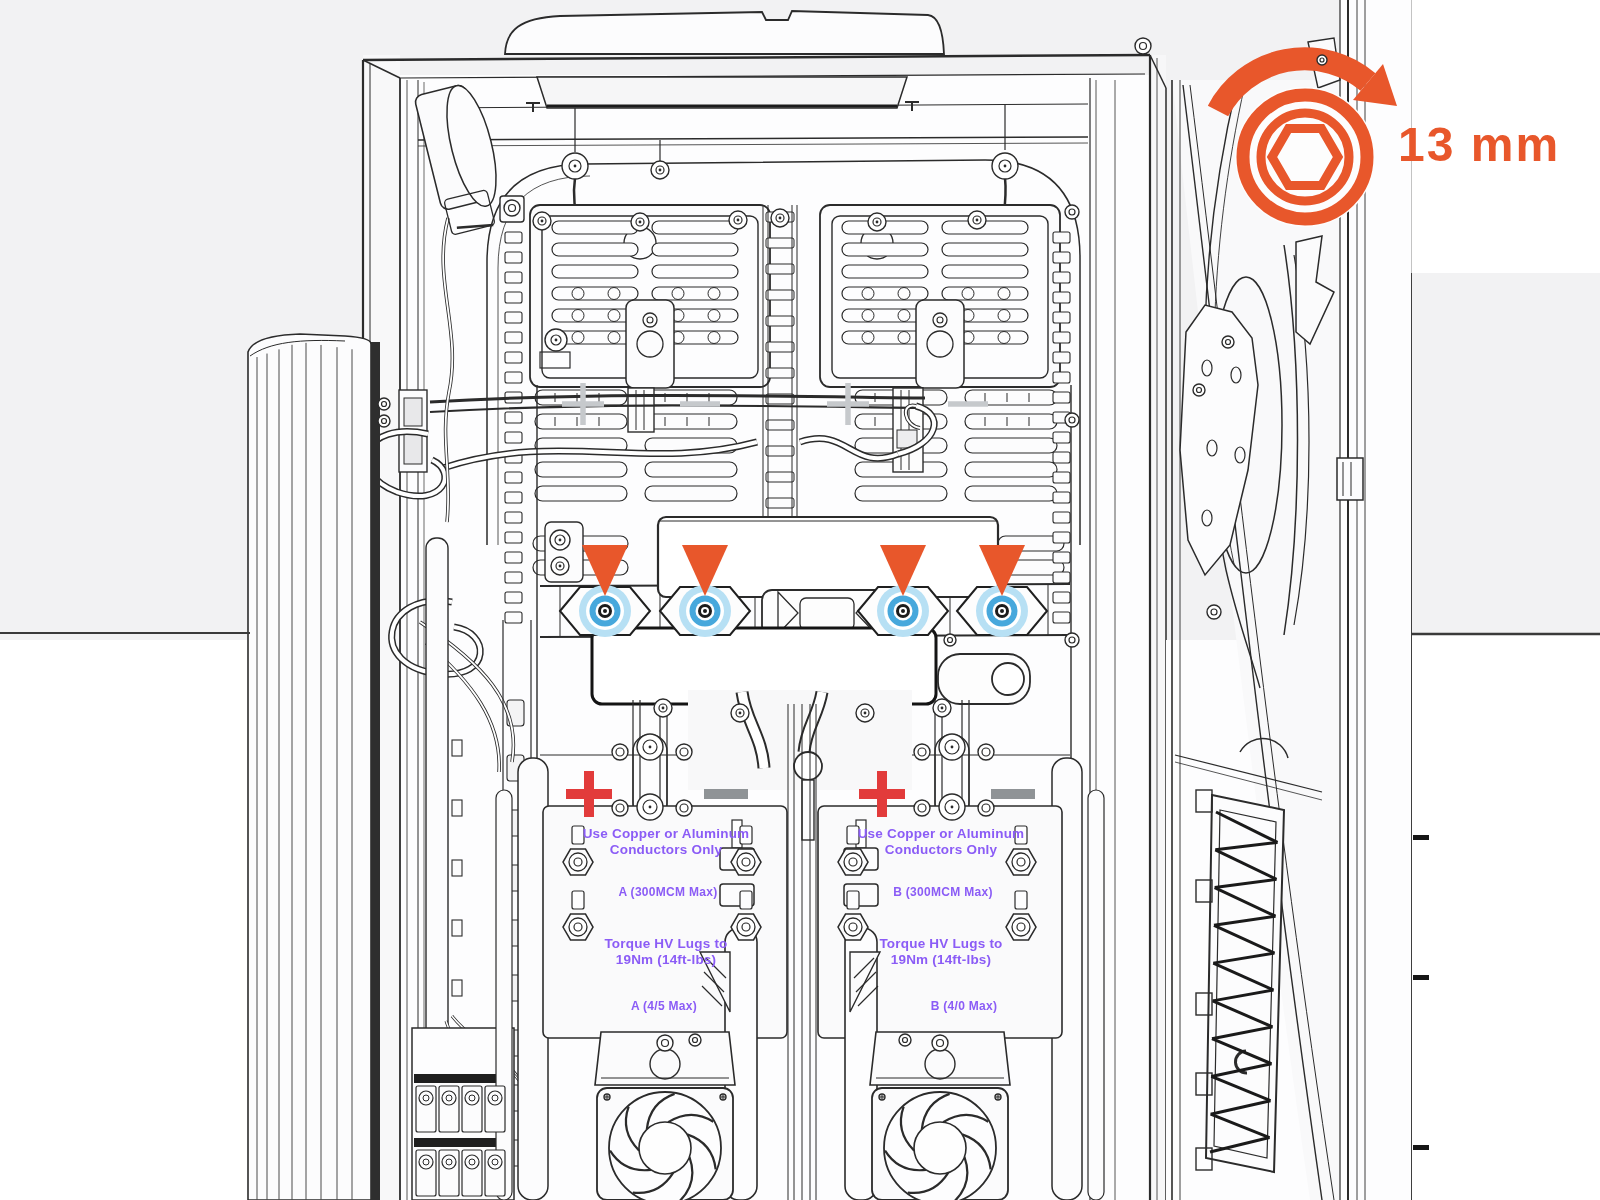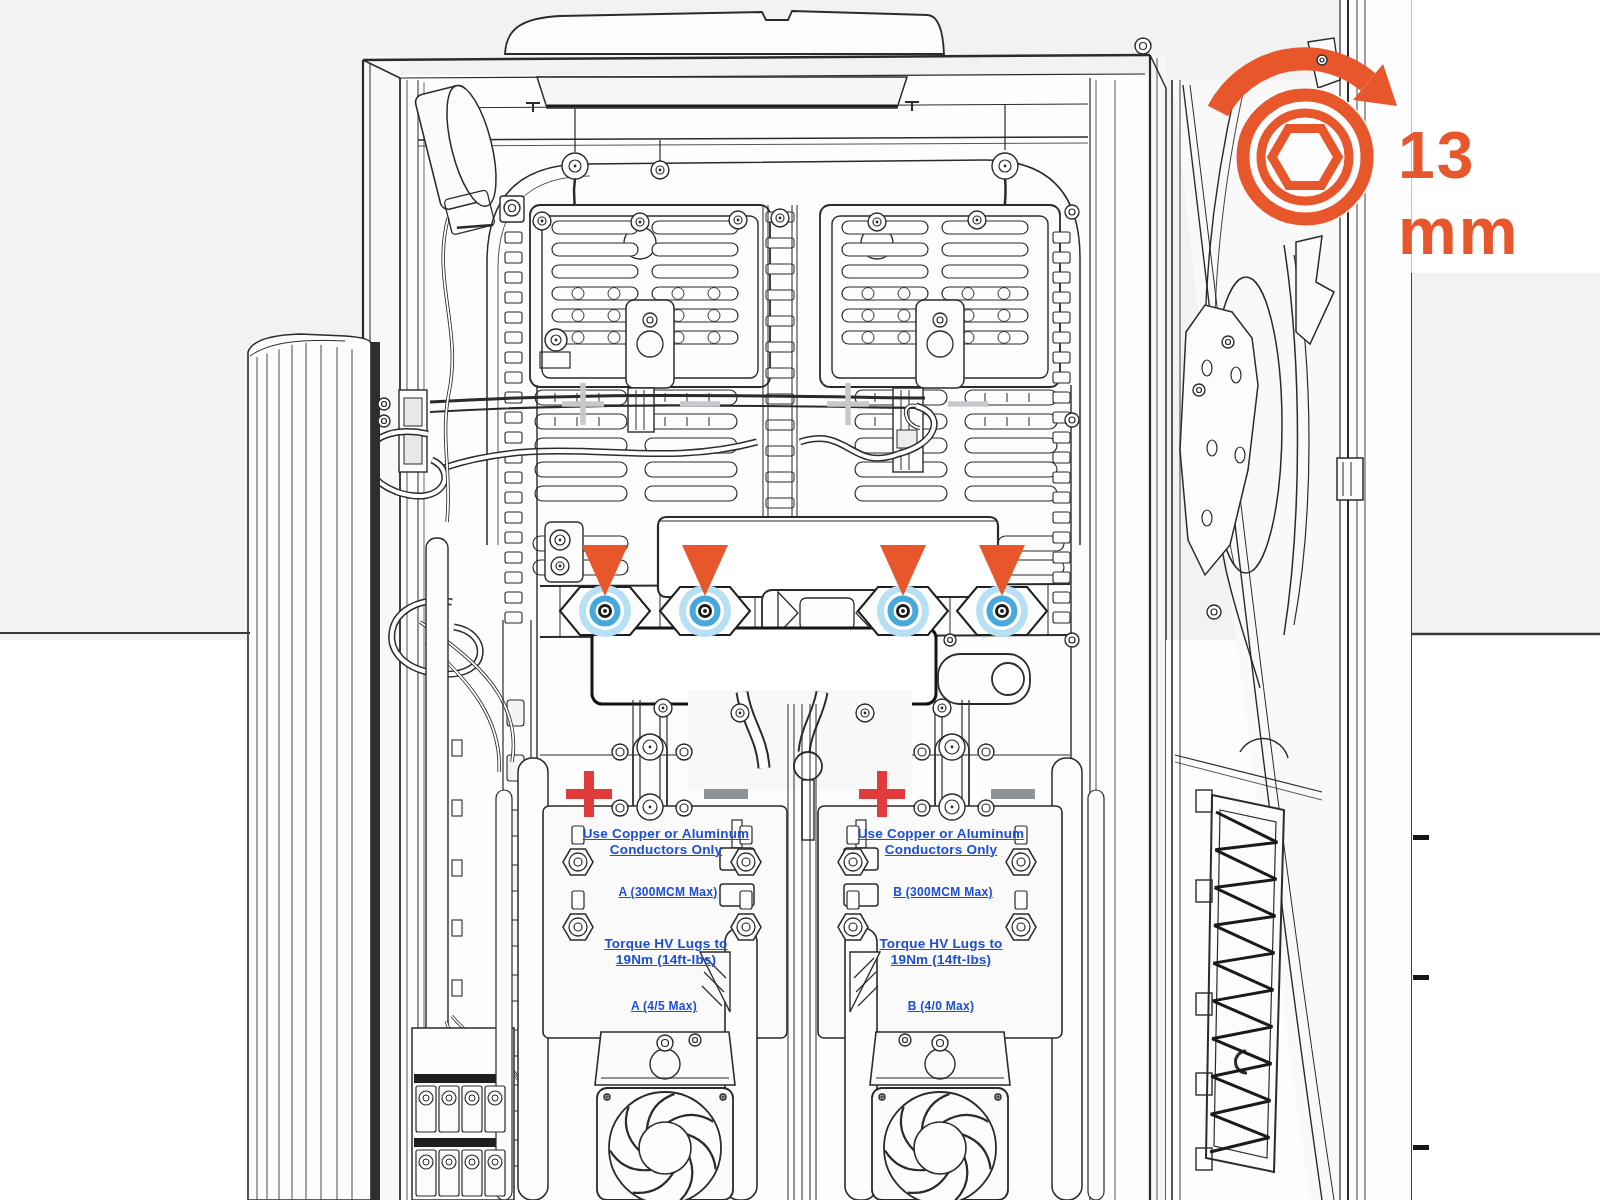--- a/index.html
+++ b/index.html
@@ -1,23 +1,23 @@
 <!DOCTYPE html>
 <html><head>
 <meta charset="utf-8">
 <style>
   html,body{margin:0;padding:0;background:#fff;}
   #stage{position:relative;width:1600px;height:1200px;overflow:hidden;background:#fff;
          font-family:"Liberation Sans",sans-serif;}
   #art{position:absolute;left:0;top:0;}
   .lbl{position:absolute;transform:translateX(-50%);text-align:center;font-weight:bold;
-       color:#1d4ed8;white-space:pre-line;font-family:"Liberation Sans",sans-serif;text-decoration:underline;}
+       color:#8b5cf6;white-space:pre-line;font-family:"Liberation Sans",sans-serif;}
   .sm{font-size:13.5px;line-height:15.5px;letter-spacing:.2px;}
   .lg{font-size:12px;line-height:22px;letter-spacing:.3px;}
-  .tool{position:absolute;font-weight:bold;font-size:66px;letter-spacing:2px;
+  .tool{position:absolute;font-weight:bold;font-size:48px;letter-spacing:2px;
         font-family:"Liberation Sans",sans-serif;}
 </style>
 </head>
 <body>
 
 <div id="stage">
 <svg id="art" width="1600" height="1200" viewBox="0 0 1600 1200">
 
   <g>
     <rect x="0" y="0" width="1411" height="640" fill="#f2f2f3"></rect>
@@ -860,14 +860,14 @@
 <div class="lbl lg" style="left:668px;top:881px;width:260px;">A (300MCM Max)</div>
 <div class="lbl sm" style="left:666px;top:936px;width:260px;">Torque HV Lugs to
 19Nm (14ft-lbs)</div>
 <div class="lbl lg" style="left:664px;top:995px;width:260px;">A (4/5 Max)</div>
 
 <div class="lbl sm" style="left:941px;top:826px;width:260px;">Use Copper or Aluminum
 Conductors Only</div>
 <div class="lbl lg" style="left:943px;top:881px;width:260px;">B (300MCM Max)</div>
 <div class="lbl sm" style="left:941px;top:936px;width:260px;">Torque HV Lugs to
 19Nm (14ft-lbs)</div>
-<div class="lbl lg" style="left:941px;top:995px;width:260px;">B (4/0 Max)</div>
+<div class="lbl lg" style="left:964px;top:995px;width:260px;">B (4/0 Max)</div>
 </div>
 
 </body></html>

